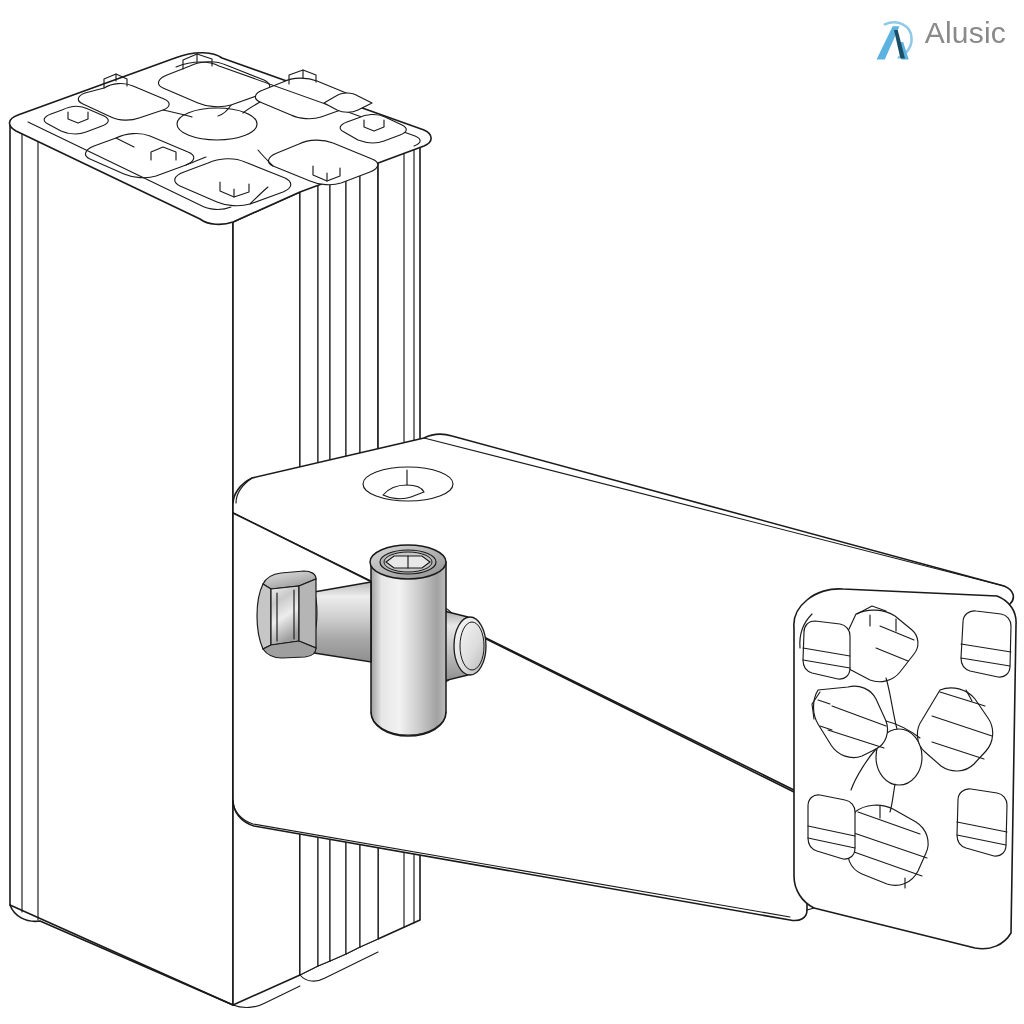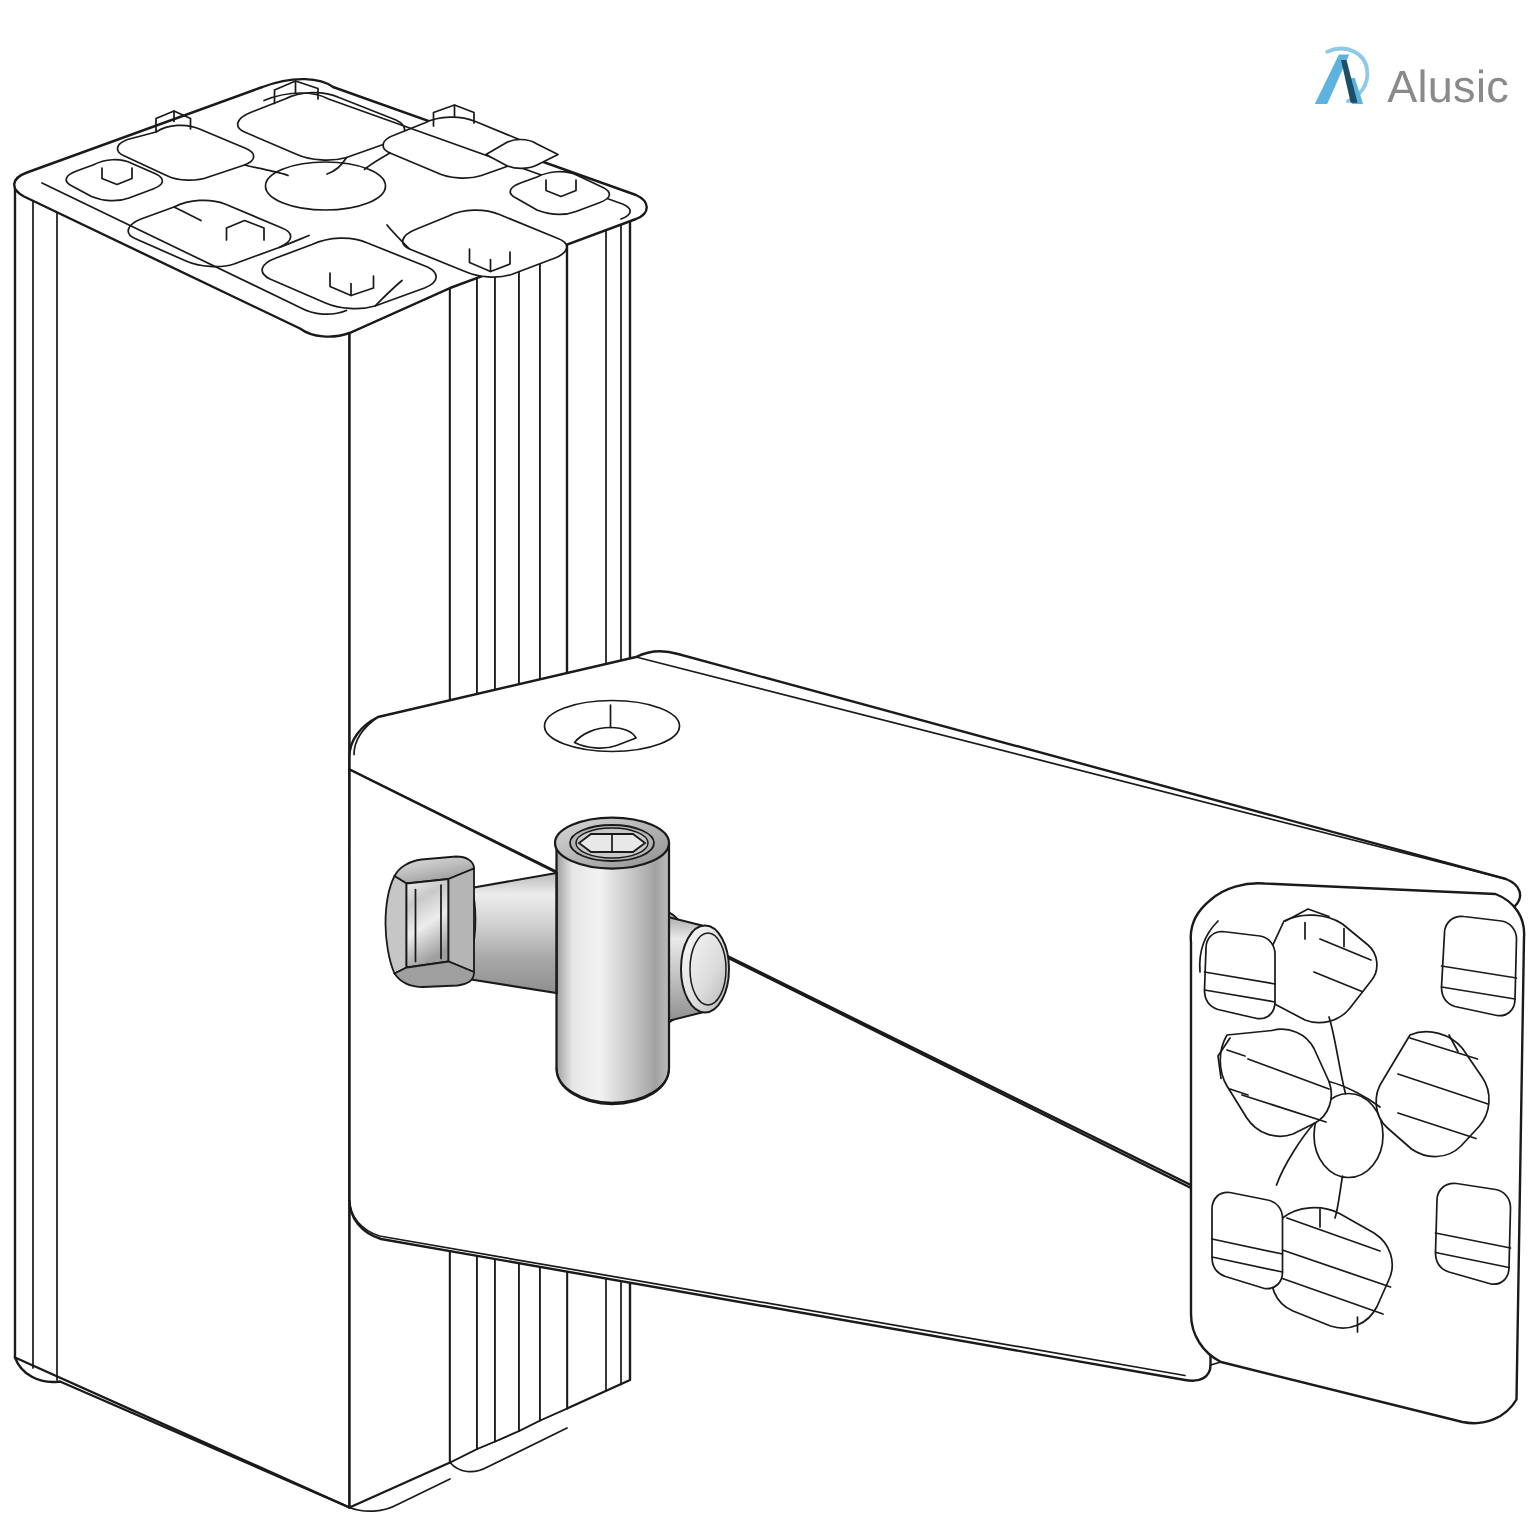--- a/index.html
+++ b/index.html
@@ -23,21 +23,21 @@
     inset: 0;
     width: 1024px;
     height: 1024px;
   }
   
   #logo {
     position: absolute;
     top: 18px;
     right: 18px;
     display: flex;
-    align-items: flex-end;
+    align-items: flex-start;
     gap: 8px;
     height: 56px;
   }
   #logo .mark {
     width: 46px;
     height: 46px;
     display: block;
   }
   #logo .wordmark {
     font-family: "Liberation Sans", sans-serif;

